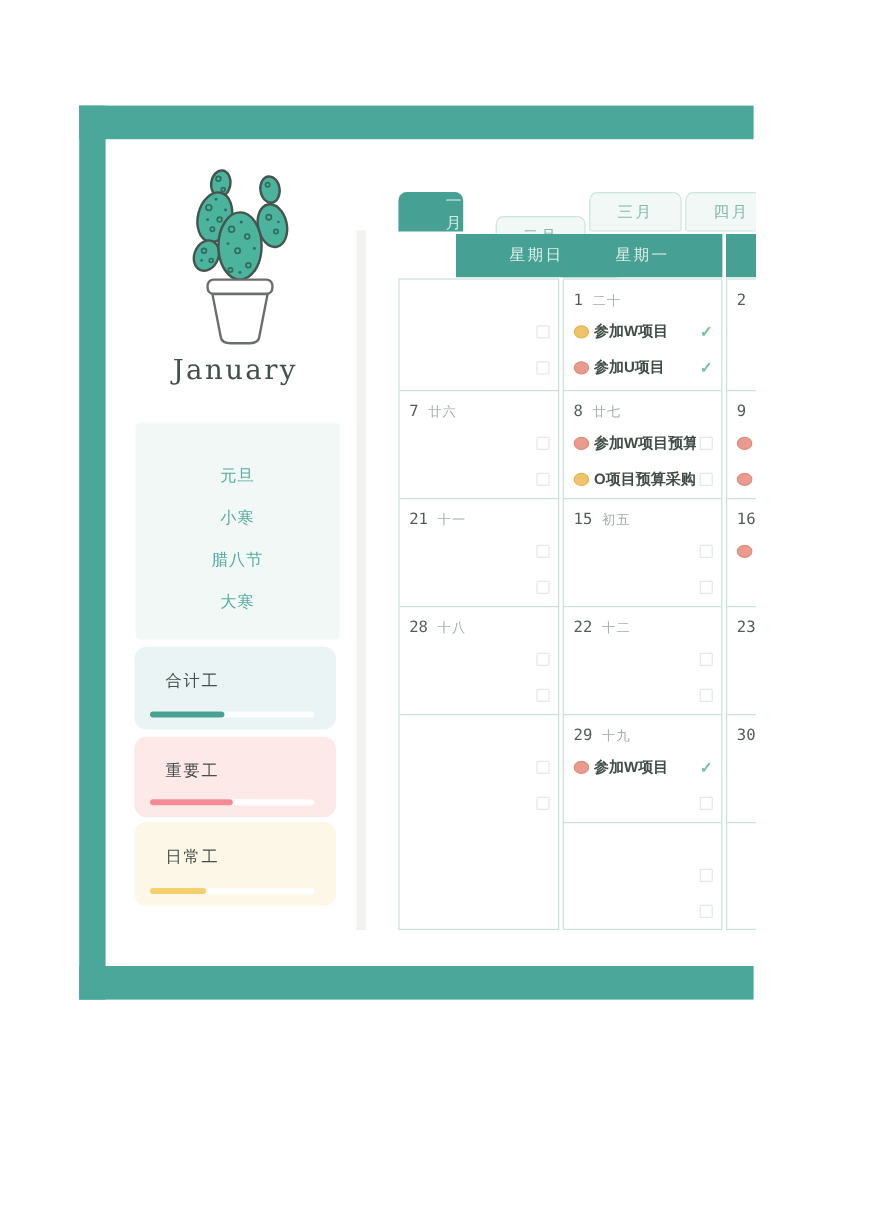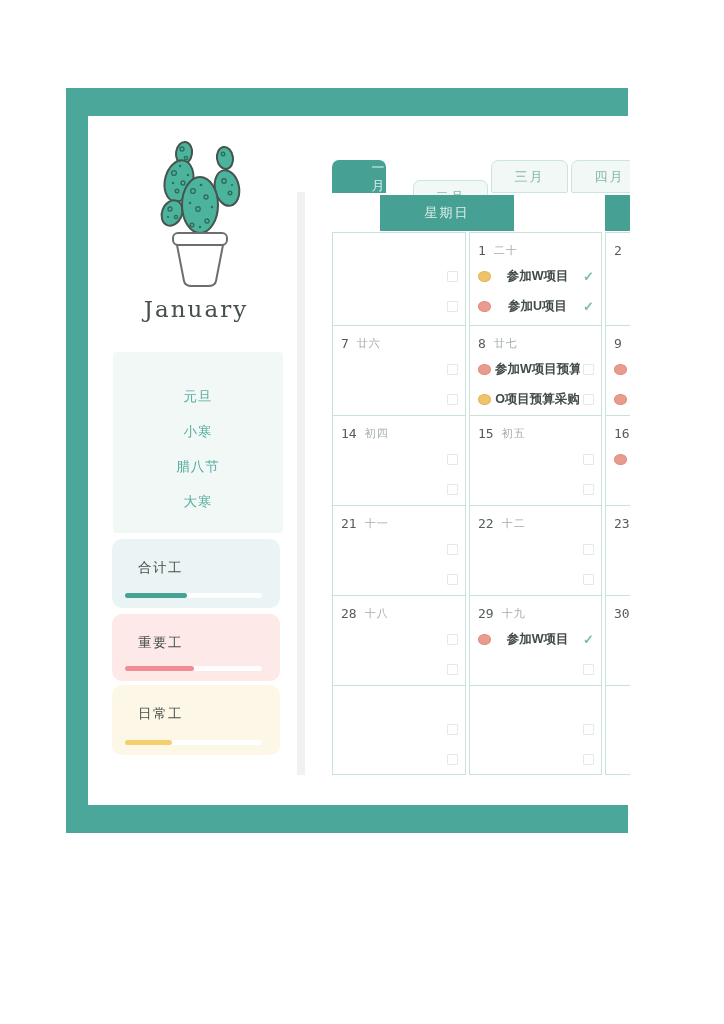--- a/index.html
+++ b/index.html
@@ -36,21 +36,21 @@
   .col{position:absolute;top:79px;box-sizing:border-box;border:1px solid #C8E2DB;background:#fff;}
   .cell{box-sizing:border-box;padding:6px 5px 0 8px;}
   .cell.bt{border-top:1px solid #C8E2DB;}
   .date-line{height:22px;display:flex;align-items:center;}
   .date-num{font-family:"DejaVu Sans Mono","Liberation Mono",monospace;font-size:13px;color:#535D57;}
   .lunar{font-size:11px;color:#A3ADA7;margin-left:8px;letter-spacing:1px;}
   .slot{height:30px;display:flex;align-items:center;padding:0 2px 0 0;}
   .dot{width:13px;height:11px;border-radius:50%;flex:none;margin-right:4px;}
   .dot-yellow{background:#EFC468;border:1px solid #E3B456;box-sizing:border-box;}
   .dot-pink{background:#E99B8D;border:1px solid #DE8C7D;box-sizing:border-box;}
-  .slot-label{flex:1;text-align:center;font-size:12.5px;font-weight:bold;color:#414C46;
+  .slot-label{flex:1;font-size:12.5px;font-weight:bold;color:#414C46;
               white-space:nowrap;overflow:hidden;}
   .cbox{flex:none;width:11px;height:11px;box-sizing:border-box;border:1px solid #E1EAE5;
         border-radius:1px;background:#fff;margin-left:3px;}
   .cmark{flex:none;color:#7BC0A1;font-size:13px;font-weight:bold;margin-left:3px;}
 </style>
 </head>
 <body>
 
 <div class="page">
 
@@ -132,20 +132,21 @@
       </span>
   </div>
 
   <div class="abs cal">
     <div class="tab tab-active" style="left:22px;width:54px;padding-left:40px;">一月</div>
     <div class="tab tab-inactive" style="left:103px;width:75px;margin-top:20px;">二月</div>
     <div class="tab tab-inactive" style="left:181px;width:77px;">三月</div>
     <div class="tab tab-inactive" style="left:261px;width:77px;">四月</div>
 
     <div class="dayhead" style="left:22px;width:134px;margin-left:48px;">星期日</div>
+    <div class="dayhead" style="left:159px;width:133px;">星期一</div>
     <div class="dayhead" style="left:295px;width:133px;"></div>
 
     <div class="col" id="col-0" style="left:22px;width:134px;height:543px;">
         <div class="cell" style="height: 92px;">
           <div class="date-line"></div>
           <div class="slot">
             <span class="slot-label"></span>
             <span class="cbox"></span>
           </div>
           <div class="slot">
@@ -162,34 +163,20 @@
             <span class="slot-label"></span>
             <span class="cbox"></span>
           </div>
           <div class="slot">
             <span class="slot-label"></span>
             <span class="cbox"></span>
           </div>
         </div>
         <div class="cell bt" style="height: 90px;">
           <div class="date-line">
-            <span class="date-num">14</span>
-            <span class="lunar">初四</span>
-          </div>
-          <div class="slot">
-            <span class="slot-label"></span>
-            <span class="cbox"></span>
-          </div>
-          <div class="slot">
-            <span class="slot-label"></span>
-            <span class="cbox"></span>
-          </div>
-        </div>
-        <div class="cell bt" style="height: 90px;">
-          <div class="date-line">
             <span class="date-num">21</span>
             <span class="lunar">十一</span>
           </div>
           <div class="slot">
             <span class="slot-label"></span>
             <span class="cbox"></span>
           </div>
           <div class="slot">
             <span class="slot-label"></span>
             <span class="cbox"></span>

